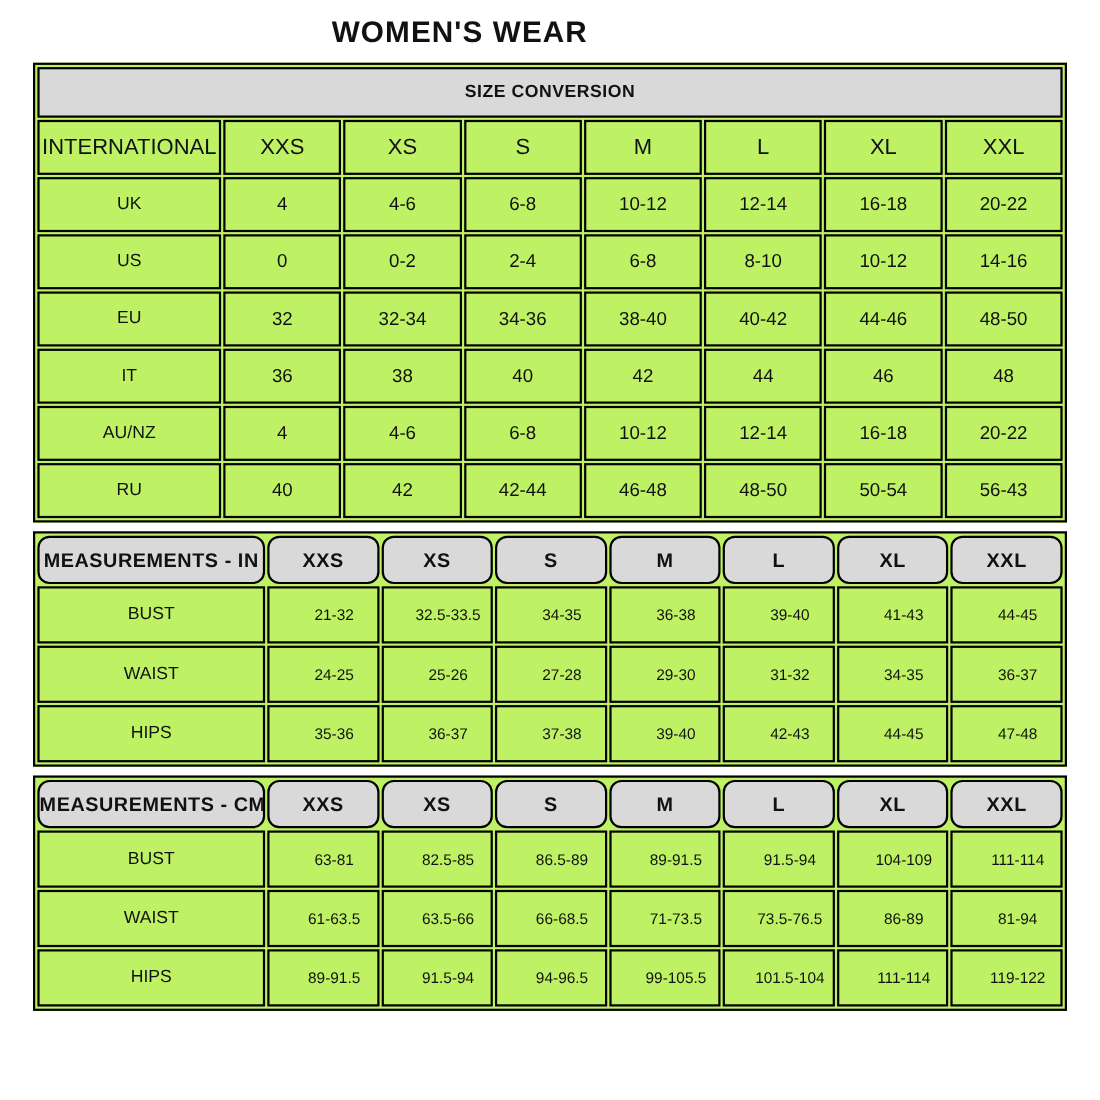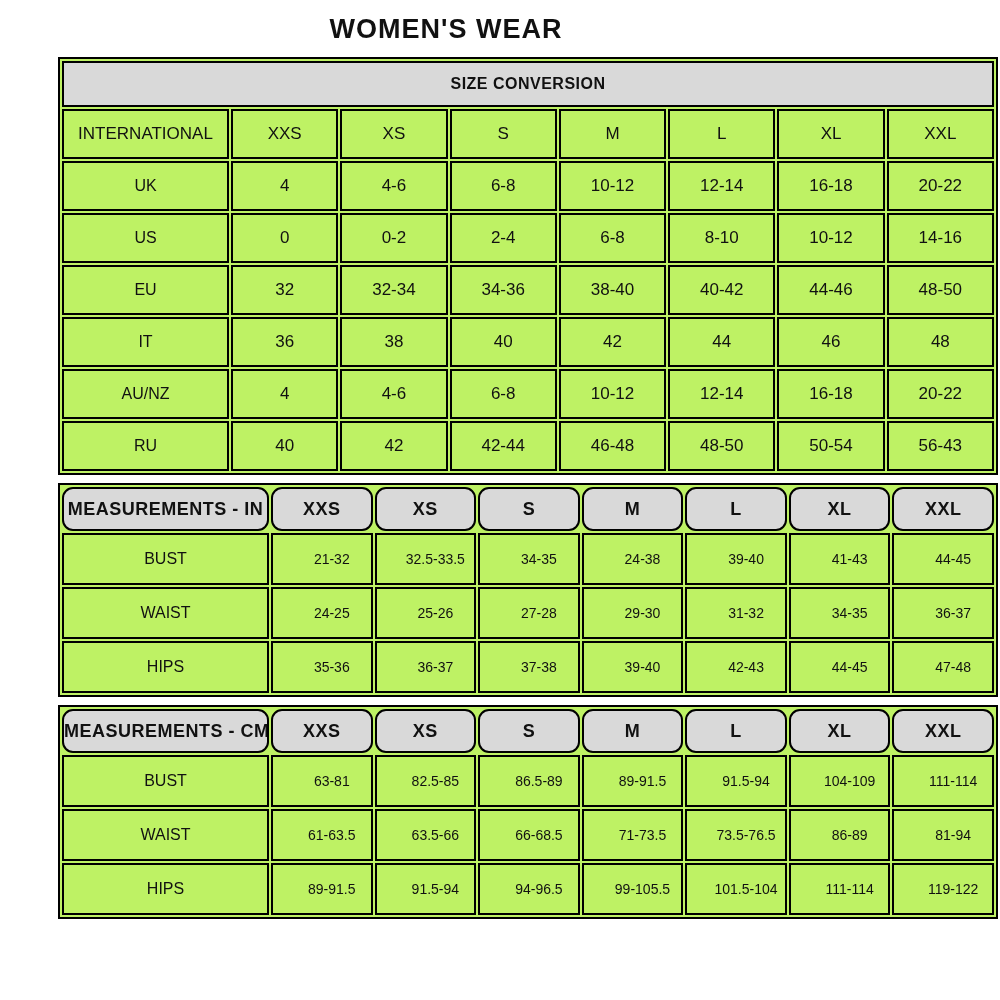--- a/index.html
+++ b/index.html
@@ -2,21 +2,21 @@
 <html><head>
 <meta charset="utf-8">
 <style>
   * { box-sizing: border-box; margin: 0; padding: 0; }
   html, body {
     width: 1000px; height: 1000px;
     background: #ffffff;
     font-family: "Liberation Sans", sans-serif;
     color: #111111;
   }
-  .page { width: 836px; height: 1000px; padding: 12px 30px 0 30px; margin-left: 28px; }
+  .page { width: 836px; height: 1000px; padding: 12px 30px 0 30px; }
   .page-title {
     text-align: center;
     font-size: 27px;
     font-weight: bold;
     letter-spacing: 1px;
     color: #111111;
     line-height: 34px;
     margin-bottom: 11px;
   }
   table.tbl {
@@ -36,21 +36,21 @@
     white-space: nowrap;
   }
   .gray { background: #d9d9d9; }
   
   #size-conversion td.section-header {
     height: 46px;
     font-size: 16px;
     font-weight: bold;
     letter-spacing: 0.5px;
   }
-  #size-conversion td.t1-head { height: 50px; font-size: 17px; }
+  #size-conversion td.t1-head { height: 50px; font-size: 20px; }
   #size-conversion td.t1-val  { height: 50px; font-size: 17px; }
   #size-conversion td.t1-label{ height: 50px; font-size: 16px; }
   
   table.meas td.m-head {
     height: 44px;
     font-size: 18px;
     font-weight: bold;
     letter-spacing: 0.5px;
     border-radius: 11px;
   }
@@ -158,21 +158,21 @@
       <td class="m-head gray">M</td>
       <td class="m-head gray">L</td>
       <td class="m-head gray">XL</td>
       <td class="m-head gray">XXL</td>
     </tr>
     <tr>
       <td class="m-label">BUST</td>
       <td class="m-val">21-32</td>
       <td class="m-val">32.5-33.5</td>
       <td class="m-val">34-35</td>
-      <td class="m-val">24-38</td>
+      <td class="m-val">36-38</td>
       <td class="m-val">39-40</td>
       <td class="m-val">41-43</td>
       <td class="m-val">44-45</td>
     </tr>
     <tr>
       <td class="m-label">WAIST</td>
       <td class="m-val">24-25</td>
       <td class="m-val">25-26</td>
       <td class="m-val">27-28</td>
       <td class="m-val">29-30</td>

